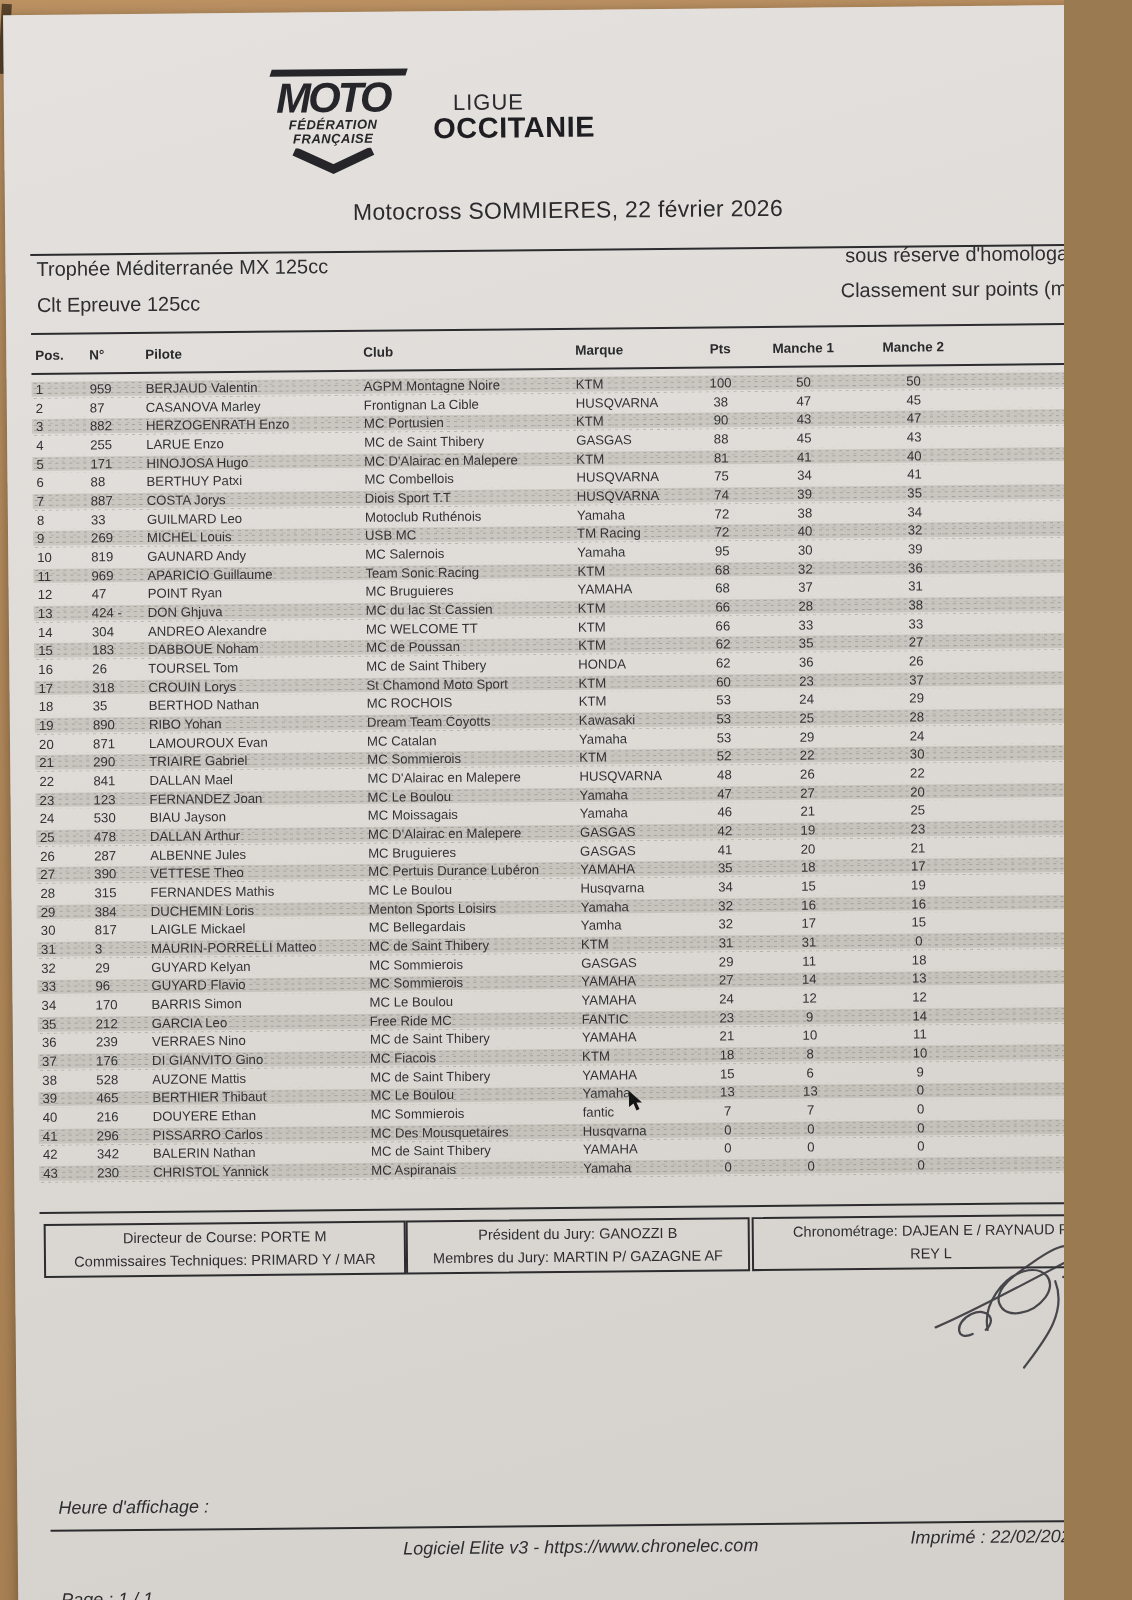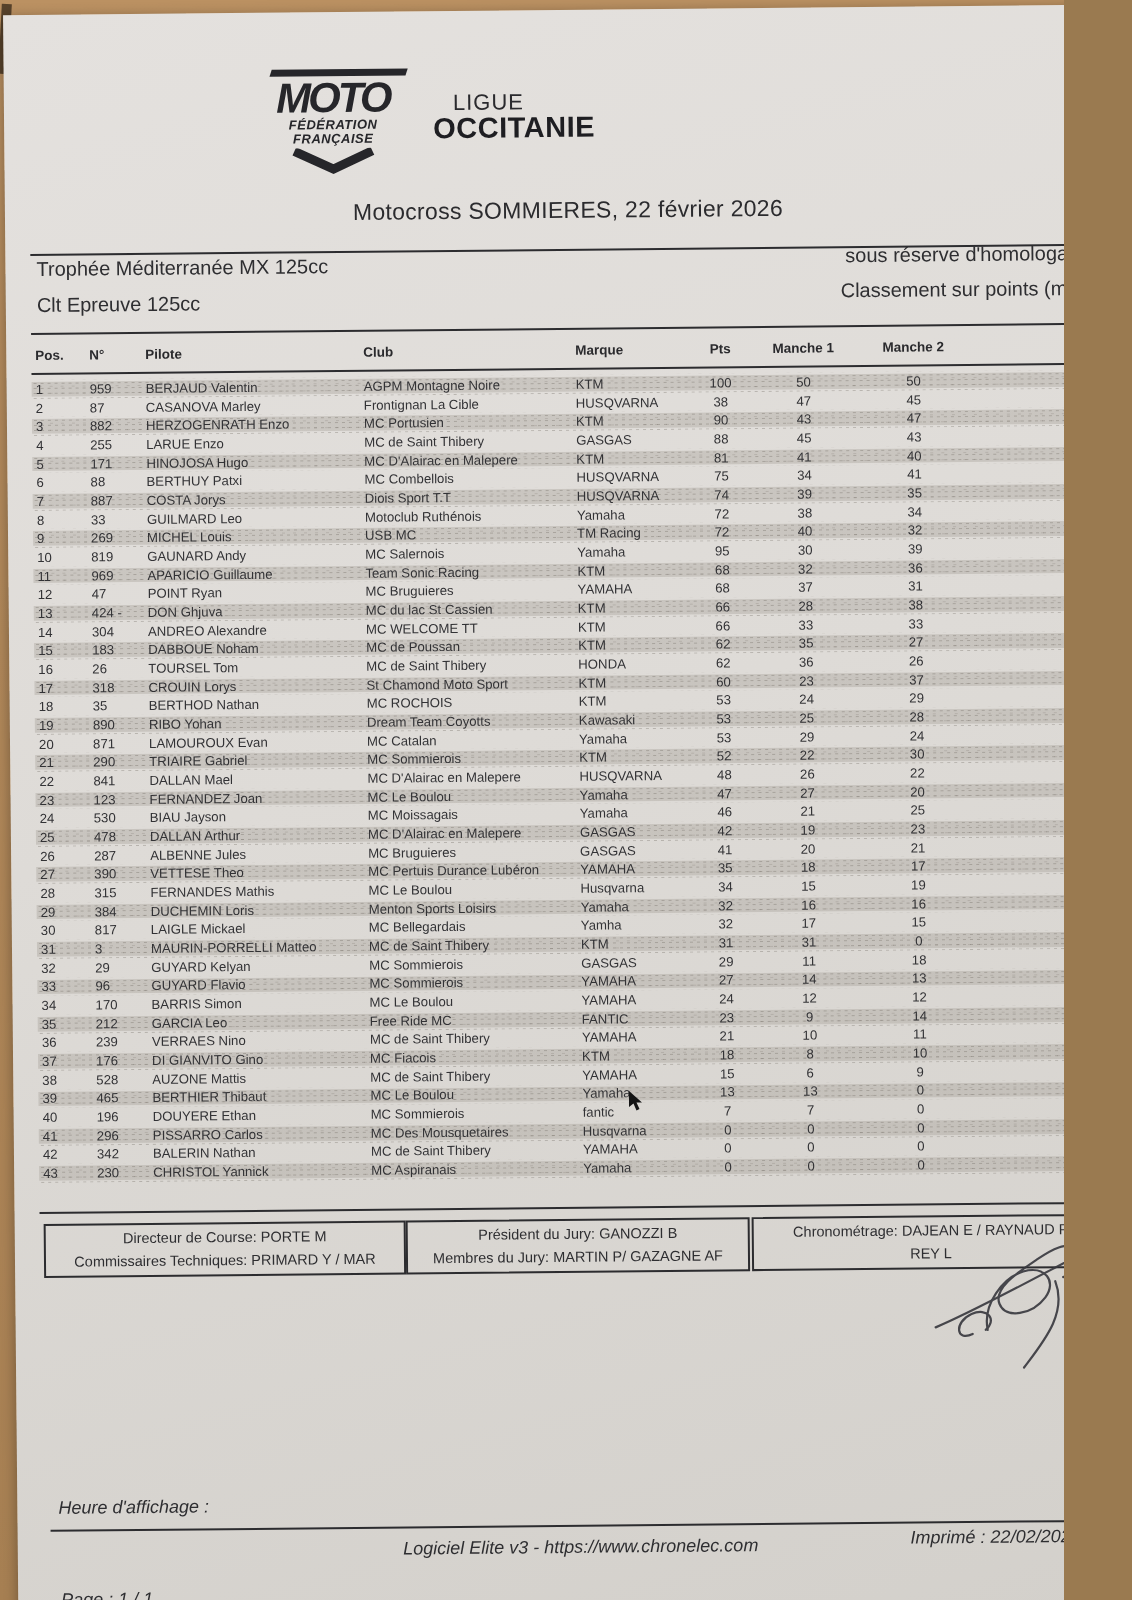--- a/index.html
+++ b/index.html
@@ -533,21 +533,21 @@
     <span>BERTHIER Thibaut</span>
     <span>MC Le Boulou</span>
     <span>Yamaha</span>
     <span class="c-center">13</span>
     <span class="c-center">13</span>
     <span class="c-center">0</span>
     <span></span>
   </div>
           <div class="trow">
     <span class="c-pos">40</span>
-    <span class="c-num">196</span>
+    <span class="c-num">216</span>
     <span>DOUYERE Ethan</span>
     <span>MC Sommierois</span>
     <span>fantic</span>
     <span class="c-center">7</span>
     <span class="c-center">7</span>
     <span class="c-center">0</span>
     <span></span>
   </div>
           <div class="trow shaded">
     <span class="c-pos">41</span>

